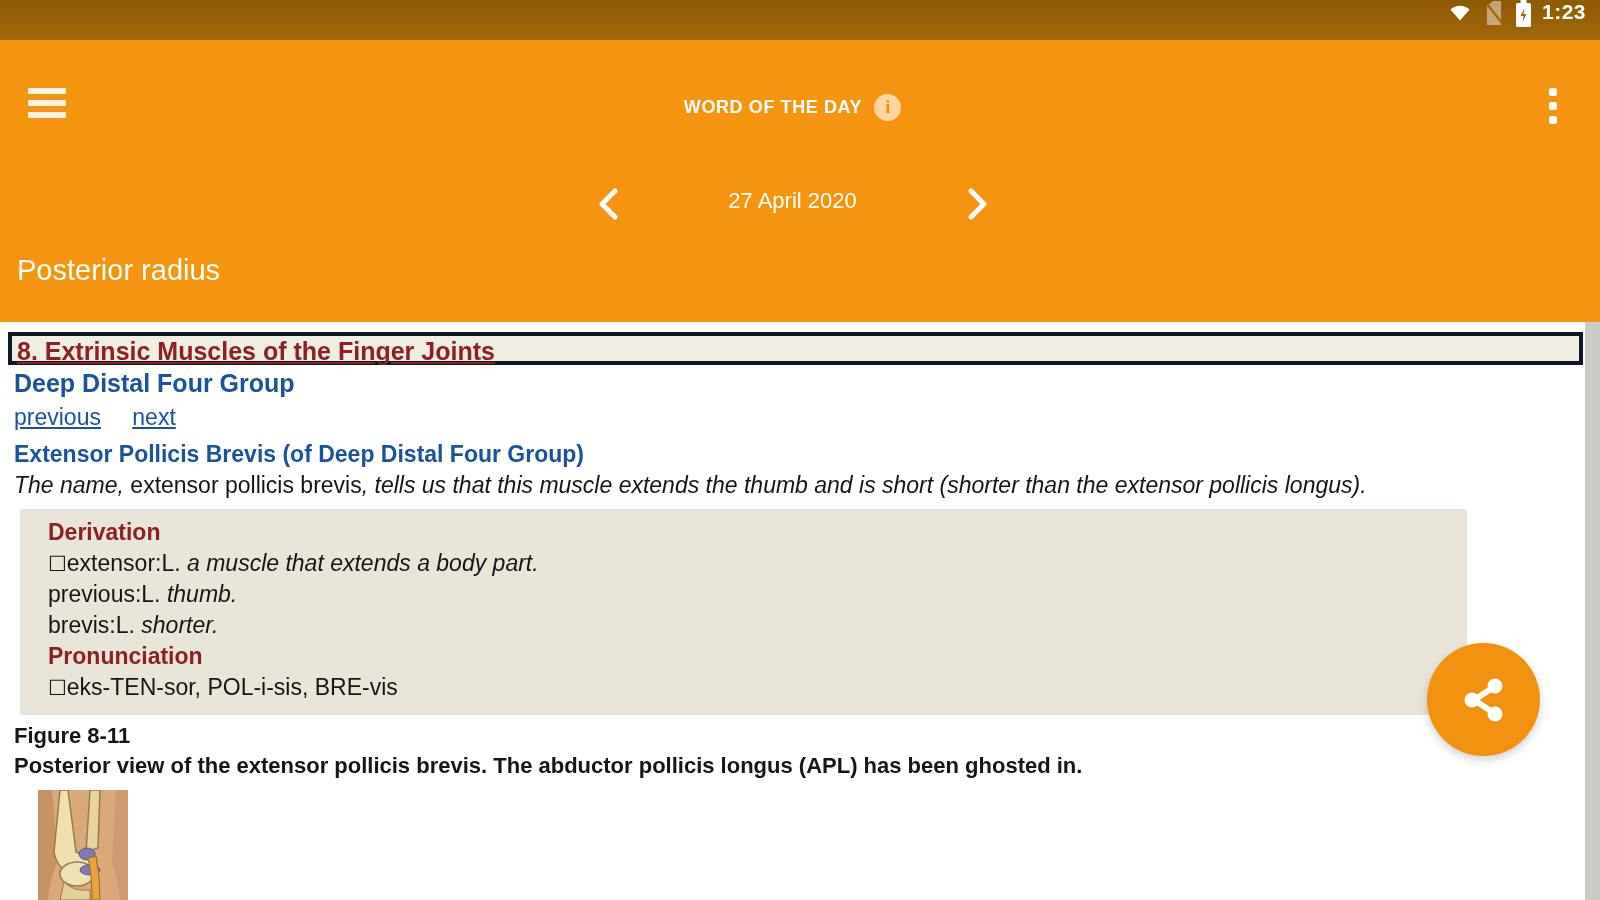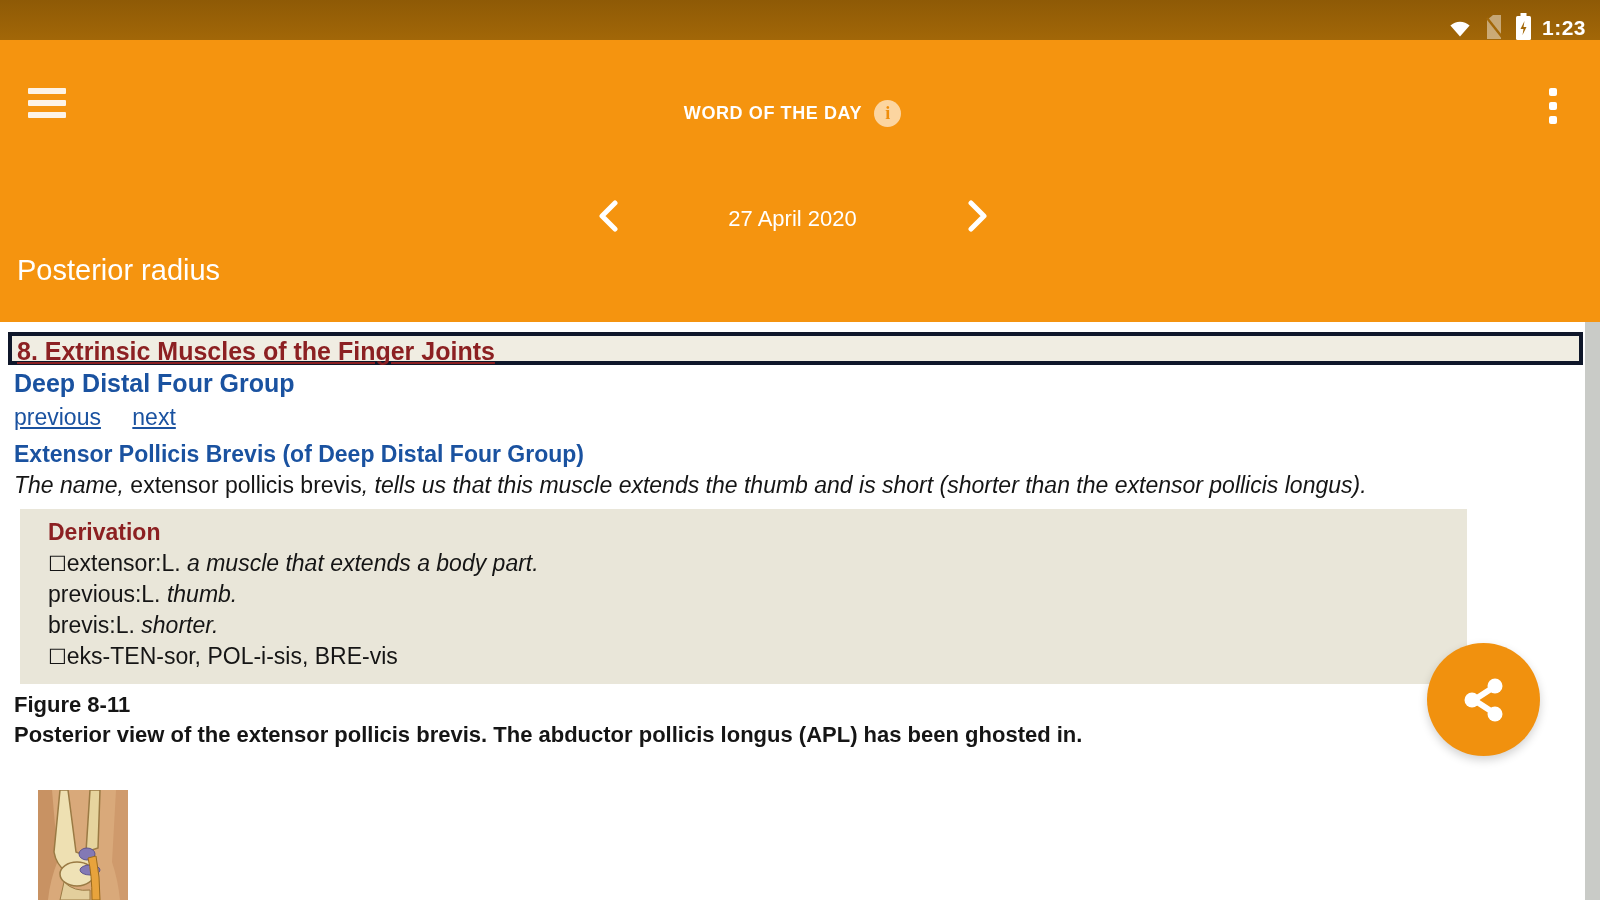--- a/index.html
+++ b/index.html
@@ -5,54 +5,54 @@
   * { margin:0; padding:0; box-sizing:border-box; }
   html,body { width:1600px; height:900px; overflow:hidden; }
   body { font-family:"Liberation Sans", sans-serif; background:#fff; }
 
   .screen { position:relative; width:1600px; height:900px; overflow:hidden; }
 
   
   .status-bar {
     position:absolute; top:0; left:0; width:1600px; height:40px;
     background:linear-gradient(#8e5a06, #a26708);
-    display:flex; align-items:flex-end; justify-content:flex-end;
+    display:flex; align-items:flex-start; justify-content:flex-end;
     padding-right:14px; gap:10px;padding-left:16px;
   }
   .sb-icon { display:flex; align-items:center; }
   .sb-time { color:#fff; font-size:21px; font-weight:bold; letter-spacing:.5px; }
 
   
   .app-bar {
     position:absolute; top:40px; left:0; width:1600px; height:282px;
     background:#f5940f; color:#fff;
   }
   .hamburger { position:absolute; left:28px; top:48px; width:38px; height:30px;
     display:flex; flex-direction:column; justify-content:space-between; cursor:pointer; }
   .hamburger span { display:block; height:6px; background:#fdf3e6; border-radius:1px; }
 
   .app-title-row {
-    position:absolute; top:56px; left:0; width:1585px; height:34px;
+    position:absolute; top:50px; left:0; width:1585px; height:34px;
     display:flex; align-items:center; justify-content:center; gap:12px;
   }
   .app-title { font-size:18px; font-weight:bold; letter-spacing:.6px; color:#fff; }
   .info-badge {
     width:27px; height:27px; border-radius:50%; background:rgba(255,248,238,.65);
     display:flex; align-items:center; justify-content:center;
     color:#ef8d0b; font-weight:bold; font-size:18px; font-family:"Liberation Serif", serif;
     cursor:pointer;
   }
   .kebab { position:absolute; right:30px; top:48px; width:34px; height:36px;
     display:flex; flex-direction:column; align-items:center; justify-content:space-between;
     cursor:pointer; }
   .kebab i { width:8px; height:8px; background:#fff; border-radius:2px; }
 
   .date-nav {
     position:absolute; top:148px; left:0; width:1585px; height:44px;
-    display:flex; align-items:flex-end; justify-content:center; gap:102px;
+    display:flex; align-items:flex-start; justify-content:center; gap:102px;
   }
   .chev { width:26px; height:32px; cursor:pointer; }
   .date-label { font-size:22px; color:#fff; min-width:140px; text-align:center; }
 
   .word-title {
     position:absolute; left:17px; top:214px; font-size:29px; color:#fff;
   }
 
   
   .content {
@@ -188,20 +188,21 @@
       <div class="deriv-label">Derivation</div>
       <div>
         <span class="tofu">☐</span><span>extensor:L. </span><span class="it">a muscle that extends a body part.</span>
       </div>
       <div>
         <span class="tofu"></span><span>previous:L. </span><span class="it">thumb.</span>
       </div>
       <div>
         <span class="tofu"></span><span>brevis:L. </span><span class="it">shorter.</span>
       </div>
+      <div class="deriv-label">Pronunciation</div>
       <div>
         <span class="tofu">☐</span><span>eks-TEN-sor, POL-i-sis, BRE-vis</span>
       </div>
     </div>
 
     <div class="fig-label">Figure 8-11</div>
     <div class="fig-caption">Posterior view of the extensor pollicis brevis. The abductor pollicis longus (APL) has been ghosted in.</div>
 
     <svg class="fig-thumb" viewBox="0 0 106 110">
       <rect x="8" y="0" width="90" height="110" fill="#d9a97a"></rect>

